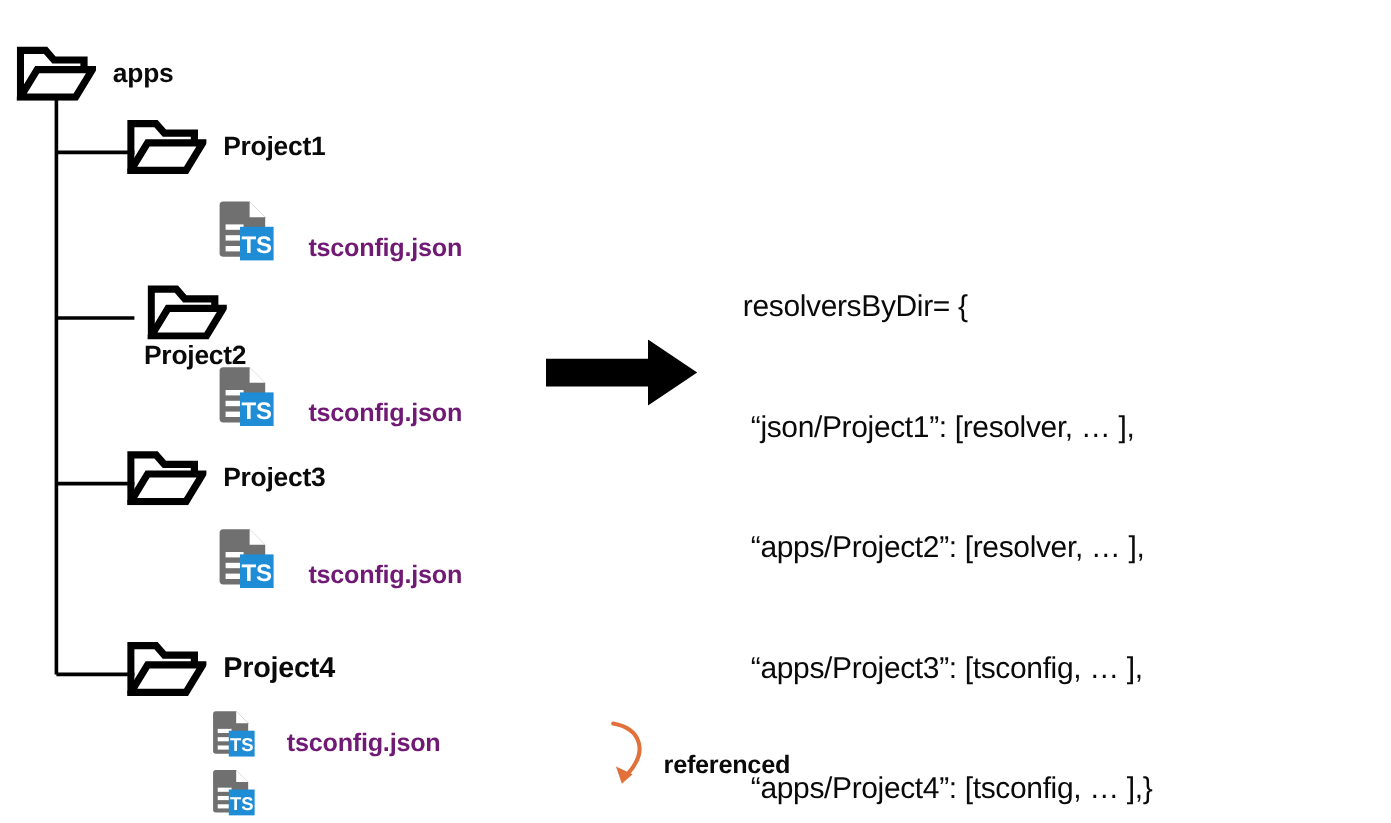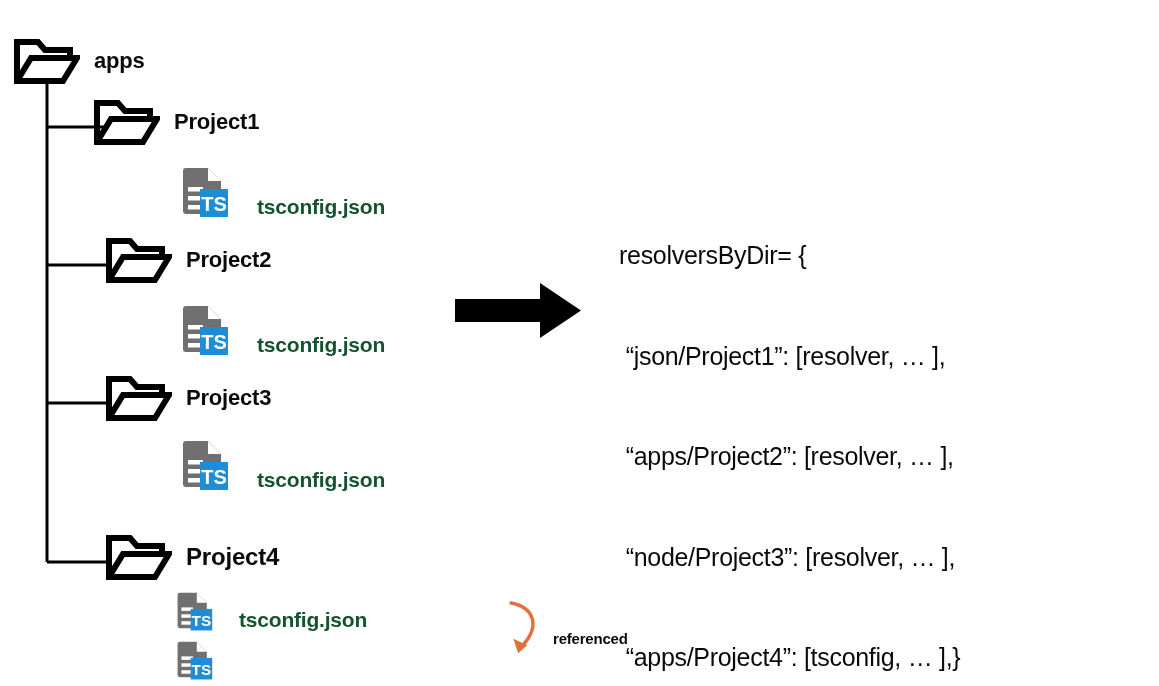--- a/index.html
+++ b/index.html
@@ -49,21 +49,21 @@
     display: flex;
     align-items: flex-end;
   }
   .ts-icon {
     display: block;
     flex: 0 0 auto;
   }
   .file-label {
     font-family: "Liberation Sans", sans-serif;
     font-weight: bold;
-    color: #14532d;
+    color: #701a75;
     white-space: nowrap;
     letter-spacing: -0.2px;
   }
   .code-block {
     position: absolute;
     left: 619px;
     top: 172px;
     font-family: "Liberation Sans", sans-serif;
     font-size: 25px;
     line-height: 33.5px;
@@ -83,21 +83,21 @@
   .ref-group {
     position: absolute;
     left: 503px;
     top: 597px;
     display: flex;
     align-items: center;
   }
   .ref-label {
     font-family: "Liberation Sans", sans-serif;
     font-weight: bold;
-    font-size: 15px;
+    font-size: 21px;
     color: #0a0a0a;
     white-space: nowrap;
     margin-left: 6px;
     margin-top: 20px;
     letter-spacing: -0.2px;
   }
 </style>
 </head>
 <body>
 
@@ -114,42 +114,42 @@
   </svg>
 
   <div class="node" style="left:14px; top:38px;">
     <svg class="folder-icon" width="66" height="46" viewBox="0 0 66 46" xmlns="http://www.w3.org/2000/svg">
       <path d="M3 43 L3 4 L24 4 L31 12 L56 12 L56 22" fill="none" stroke="#000000" stroke-width="6" stroke-linejoin="miter" stroke-linecap="butt"></path>
       <path d="M3 43 L17 20 L63 20 L49 43 Z" fill="#ffffff" stroke="#000000" stroke-width="6" stroke-linejoin="miter"></path>
     </svg>
     <span class="node-label" style="font-size:22px; margin-left:14px;">apps</span>
   </div>
 
-  <div class="node" style="left:94px; top:99px;">
+  <div class="node" style="left:106px; top:99px;">
     <svg class="folder-icon" width="66" height="46" viewBox="0 0 66 46" xmlns="http://www.w3.org/2000/svg">
       <path d="M3 43 L3 4 L24 4 L31 12 L56 12 L56 22" fill="none" stroke="#000000" stroke-width="6" stroke-linejoin="miter" stroke-linecap="butt"></path>
       <path d="M3 43 L17 20 L63 20 L49 43 Z" fill="#ffffff" stroke="#000000" stroke-width="6" stroke-linejoin="miter"></path>
     </svg>
     <span class="node-label" style="font-size:22px; margin-left:14px;">Project1</span>
   </div>
 
   <div class="ts-file" style="left:181px; top:167px;">
     <svg class="ts-icon" width="48" height="52" viewBox="0 0 48 52" xmlns="http://www.w3.org/2000/svg">
       <path d="M2 4 a3 3 0 0 1 3-3 L27 1 L40 14 L40 44 a3 3 0 0 1 -3 3 L5 47 a3 3 0 0 1 -3 -3 Z" fill="#707070"></path>
       <path d="M27 1 L40 14 L27 14 Z" fill="#ffffff"></path>
       <rect x="7" y="20" width="15" height="4.5" fill="#ffffff"></rect>
       <rect x="7" y="29" width="15" height="4.5" fill="#ffffff"></rect>
       <rect x="7" y="38" width="15" height="4.5" fill="#ffffff"></rect>
       <rect x="19" y="22" width="28" height="28" fill="#1f8dd6"></rect>
       <text x="33" y="44" text-anchor="middle" font-family="Liberation Sans, sans-serif" font-size="20" font-weight="bold" fill="#ffffff">TS</text>
     </svg>
     <span class="file-label" style="font-size:21px; margin-left:28px;">tsconfig.json</span>
   </div>
 
-  <div class="node" style="left:106px; top:237px;">
+  <div class="node" style="left:106px; top:237px;flex-direction:column;">
     <svg class="folder-icon" width="66" height="46" viewBox="0 0 66 46" xmlns="http://www.w3.org/2000/svg">
       <path d="M3 43 L3 4 L24 4 L31 12 L56 12 L56 22" fill="none" stroke="#000000" stroke-width="6" stroke-linejoin="miter" stroke-linecap="butt"></path>
       <path d="M3 43 L17 20 L63 20 L49 43 Z" fill="#ffffff" stroke="#000000" stroke-width="6" stroke-linejoin="miter"></path>
     </svg>
     <span class="node-label" style="font-size:22px; margin-left:14px;">Project2</span>
   </div>
 
   <div class="ts-file" style="left:181px; top:305px;">
     <svg class="ts-icon" width="48" height="52" viewBox="0 0 48 52" xmlns="http://www.w3.org/2000/svg">
       <path d="M2 4 a3 3 0 0 1 3-3 L27 1 L40 14 L40 44 a3 3 0 0 1 -3 3 L5 47 a3 3 0 0 1 -3 -3 Z" fill="#707070"></path>
@@ -220,21 +220,21 @@
   <div class="big-arrow">
     <svg width="126" height="55" viewBox="0 0 126 55" xmlns="http://www.w3.org/2000/svg">
       <path d="M0 16 L85 16 L85 0 L126 27.5 L85 55 L85 39 L0 39 Z" fill="#000000"></path>
     </svg>
   </div>
 
   <div class="code-block">
     <span class="code-line">resolversByDir= {</span>
     <span class="code-line"> “json/Project1”: [resolver, … ],</span>
     <span class="code-line"> “apps/Project2”: [resolver, … ],</span>
-    <span class="code-line"> “node/Project3”: [resolver, … ],</span>
+    <span class="code-line"> “apps/Project3”: [tsconfig, … ],</span>
     <span class="code-line"> “apps/Project4”: [tsconfig, … ],}</span>
   </div>
 
   <div class="ref-group">
     <svg width="44" height="62" viewBox="0 0 44 62" xmlns="http://www.w3.org/2000/svg">
       <path d="M8 6 C30 10, 38 28, 20 48" fill="none" stroke="#e2703a" stroke-width="3.4" stroke-linecap="round"></path>
       <path d="M22 53 L8 47 L22 41 Z" fill="#e2703a" transform="rotate(48 15 47)"></path>
     </svg>
     <span class="ref-label">referenced</span>
   </div>

